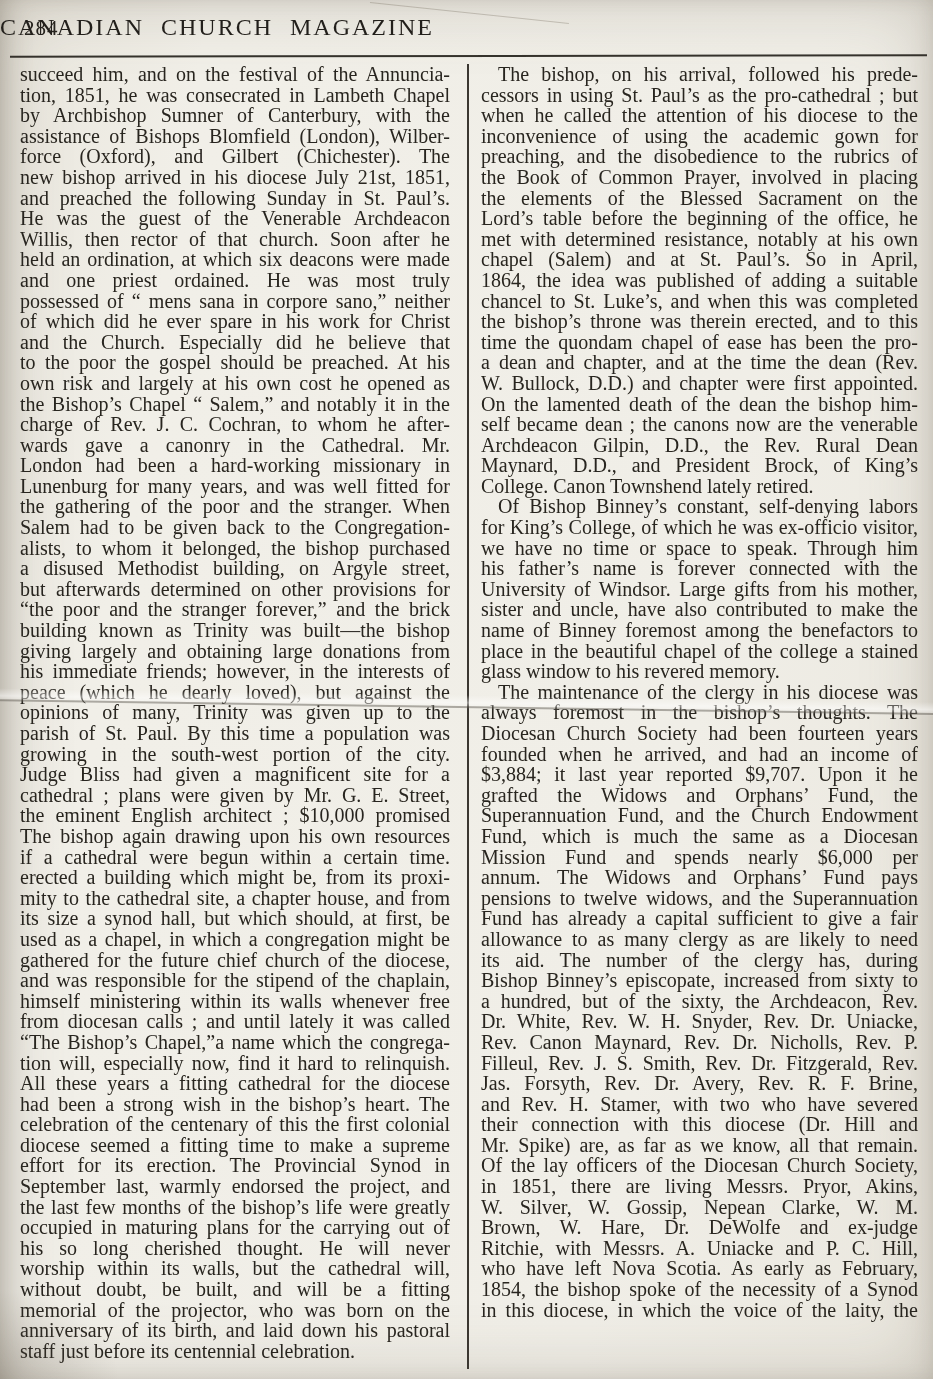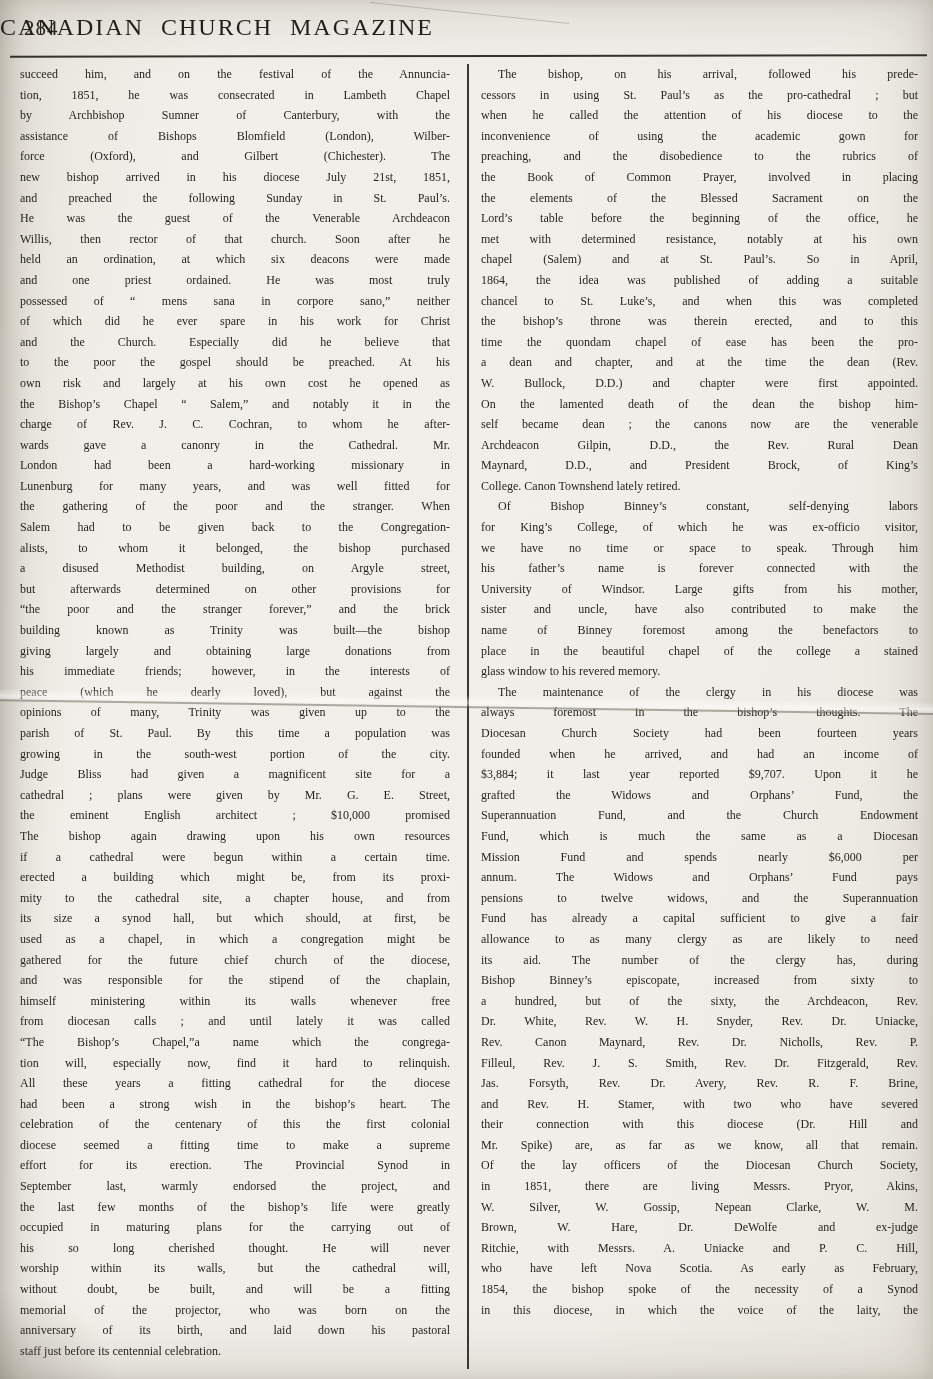--- a/index.html
+++ b/index.html
@@ -25,21 +25,21 @@
     font-size:24px;letter-spacing:2px;word-spacing:9px;color:#221f1b;
   }
   .head-rule{
     position:absolute;top:55px;left:10px;right:6px;height:2px;
     background:#35322c;transform:rotate(-.08deg);
   }
   .columns{
     position:absolute;top:64px;left:20px;right:15px;bottom:10px;
     display:flex;align-items:stretch;
   }
-  .col{font-size:12px;line-height:20.6px;}
+  .col{font-size:20px;line-height:20.6px;}
   .col-left{width:430px;flex:none;}
   .col-right{flex:1;}
   .col-divider{
     flex:none;width:2px;background:#3b3731;
     margin-left:17px;margin-right:12px;
   }
   .para{margin:0;}
   .line{
     text-align:justify;text-align-last:justify;
     white-space:nowrap;overflow:visible;

